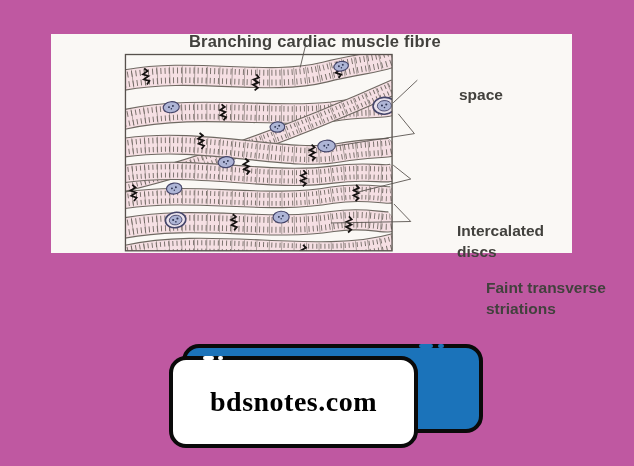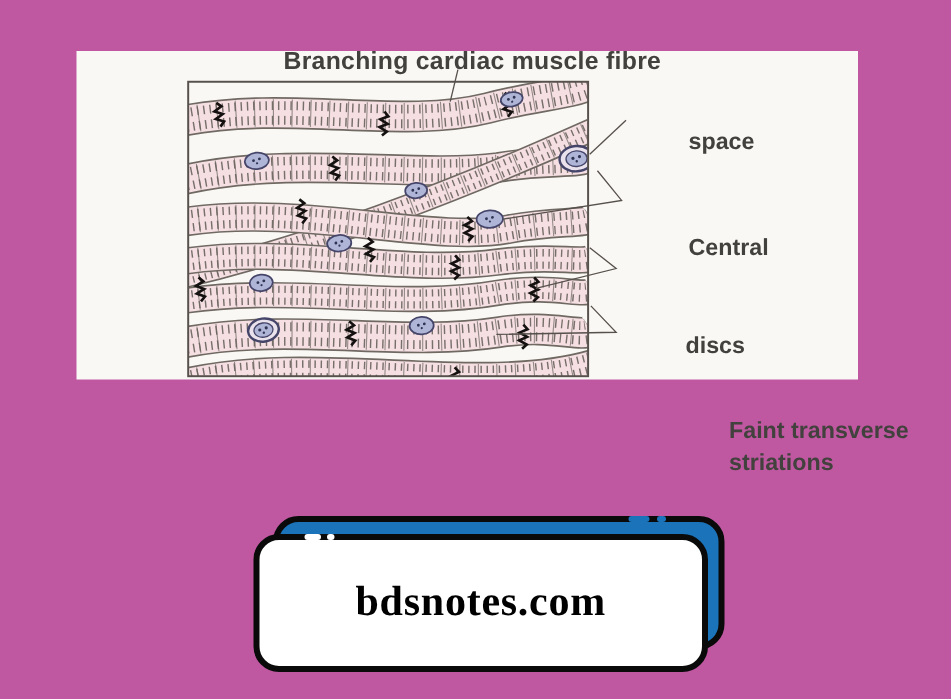--- a/index.html
+++ b/index.html
@@ -30,21 +30,21 @@
   .c1{left:408px;top:121px;}
   .c2{left:406px;top:186px;}
   .c3{left:403px;top:243px;margin-left:32px;}
   
   .wm-shadow{
     position:absolute;left:182px;top:344px;width:301px;height:89px;
     box-sizing:border-box;background:var(--blue,#1b73ba);
     border:4px solid #0a0a0a;border-radius:17px;
   }
   .wm-card{
-    position:absolute;left:169px;top:356px;width:303px;height:92px;
+    position:absolute;left:169px;top:356px;width:249px;height:92px;
     box-sizing:border-box;background:#ffffff;
     border:4px solid #0a0a0a;border-radius:17px;
     display:flex;align-items:center;justify-content:center;
   }
   .wm-text{
     font-family:"Liberation Serif", serif;font-weight:bold;
     font-size:28px;color:#000;letter-spacing:0.5px;
   }
   .dash{position:absolute;height:4px;border-radius:2px;}
   .dash.white{background:#ffffff;top:356px;}
@@ -206,23 +206,23 @@
           <path d="M424,266 L447,290 L338,292"></path>
         </g>
       </svg>
 
     <div class="fig-title">Branching cardiac muscle fibre</div>
 
     <div class="callout c0">
       <span>space</span>
     </div>
     <div class="callout c1">
-      <span>Central</span>
     </div>
     <div class="callout c2">
+      <span>Intercalated</span>
       <span>discs</span>
     </div>
     <div class="callout c3">
       <span>Faint transverse</span>
       <span>striations</span>
     </div>
   </div>
 
   <div class="wm-shadow"></div>
   <div class="dash blue db1"></div>

